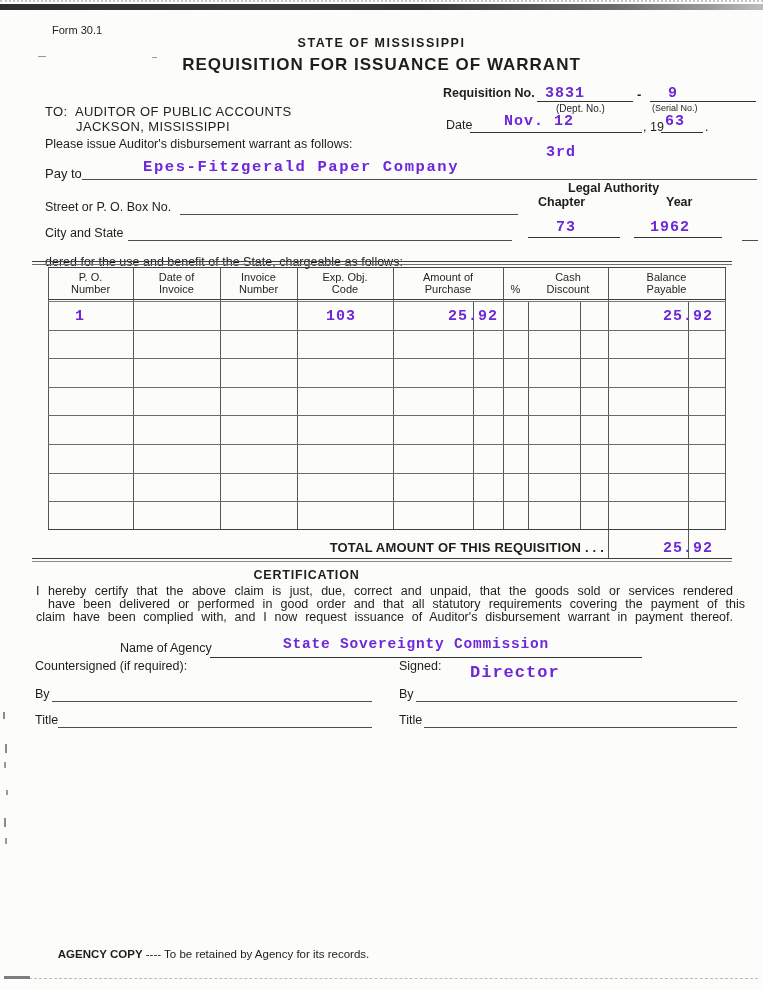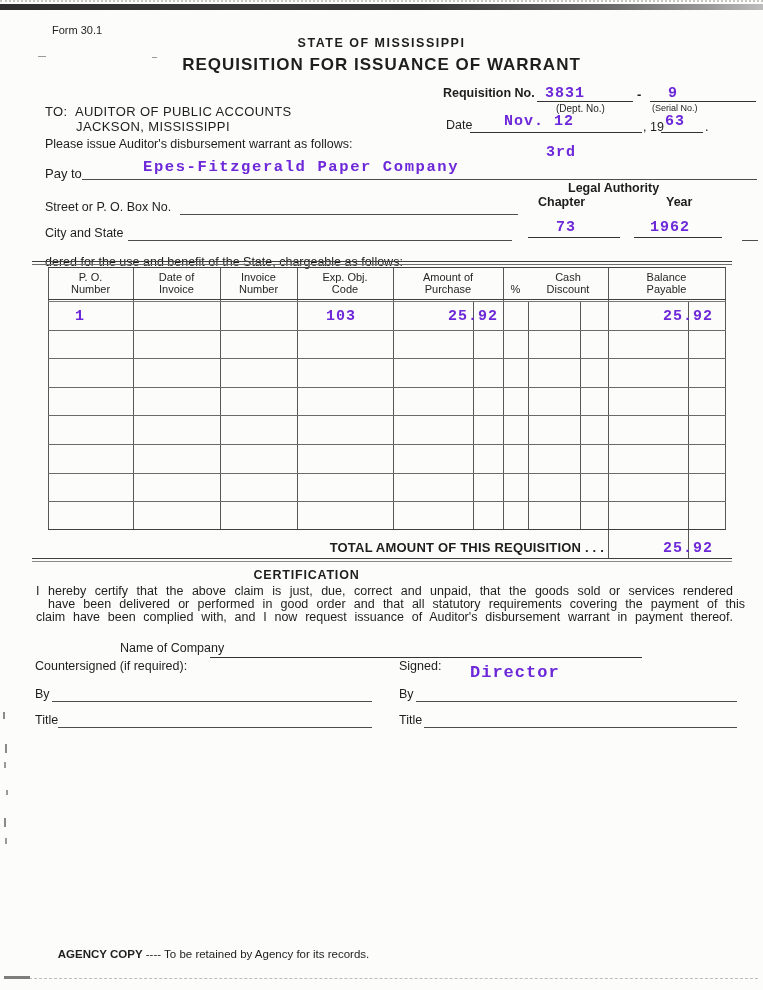--- a/index.html
+++ b/index.html
@@ -157,22 +157,23 @@
   <div class="v" style="left:688px;top:530px;height:28px;"></div>
   <div class="typed ctr" style="left:648px;width:80px;top:540px;font-size:15px;">25.92</div>
   <div class="h" style="left:32px;top:558px;width:700px;background:#3f3f3f;"></div>
   <div class="h" style="left:32px;top:561px;width:700px;background:#8a8a8a;"></div>
 
   <div class="lbl b ctr" style="left:0;top:568px;width:613px;font-size:12.5px;letter-spacing:.8px;white-space:normal;">CERTIFICATION</div>
   <div class="lbl just" style="left:36px;top:584px;width:697px;font-size:12.5px;white-space:normal;">I hereby certify that the above claim is just, due, correct and unpaid, that the goods sold or services rendered</div>
   <div class="lbl just" style="left:36px;top:597px;width:697px;font-size:12.5px;white-space:normal;padding-left:12px;">have been delivered or performed in good order and that all statutory requirements covering the payment of this</div>
   <div class="lbl just" style="left:36px;top:610px;width:697px;font-size:12.5px;white-space:normal;">claim have been complied with, and I now request issuance of Auditor's disbursement warrant in payment thereof.</div>
 
-  <div class="lbl" style="left:120px;top:641px;font-size:12.5px;">Name of Company</div>
+  <div class="lbl" style="left:120px;top:641px;font-size:12.5px;">Name of Agency</div>
   <div class="h" style="left:210px;top:657px;width:432px;background:#333;"></div>
+  <div class="typed" style="left:283px;top:636px;font-size:14.5px;letter-spacing:.8px;">State Sovereignty Commission</div>
 
   <div class="lbl" style="left:35px;top:659px;font-size:12.5px;">Countersigned (if required):</div>
   <div class="lbl" style="left:399px;top:659px;font-size:12.5px;">Signed:</div>
 
   <div class="lbl" style="left:35px;top:687px;font-size:12.5px;">By</div>
   <div class="h" style="left:52px;top:701px;width:320px;"></div>
   <div class="lbl" style="left:399px;top:687px;font-size:12.5px;">By</div>
   <div class="h" style="left:416px;top:701px;width:321px;"></div>
 
   <div class="lbl" style="left:35px;top:713px;font-size:12.5px;">Title</div>

